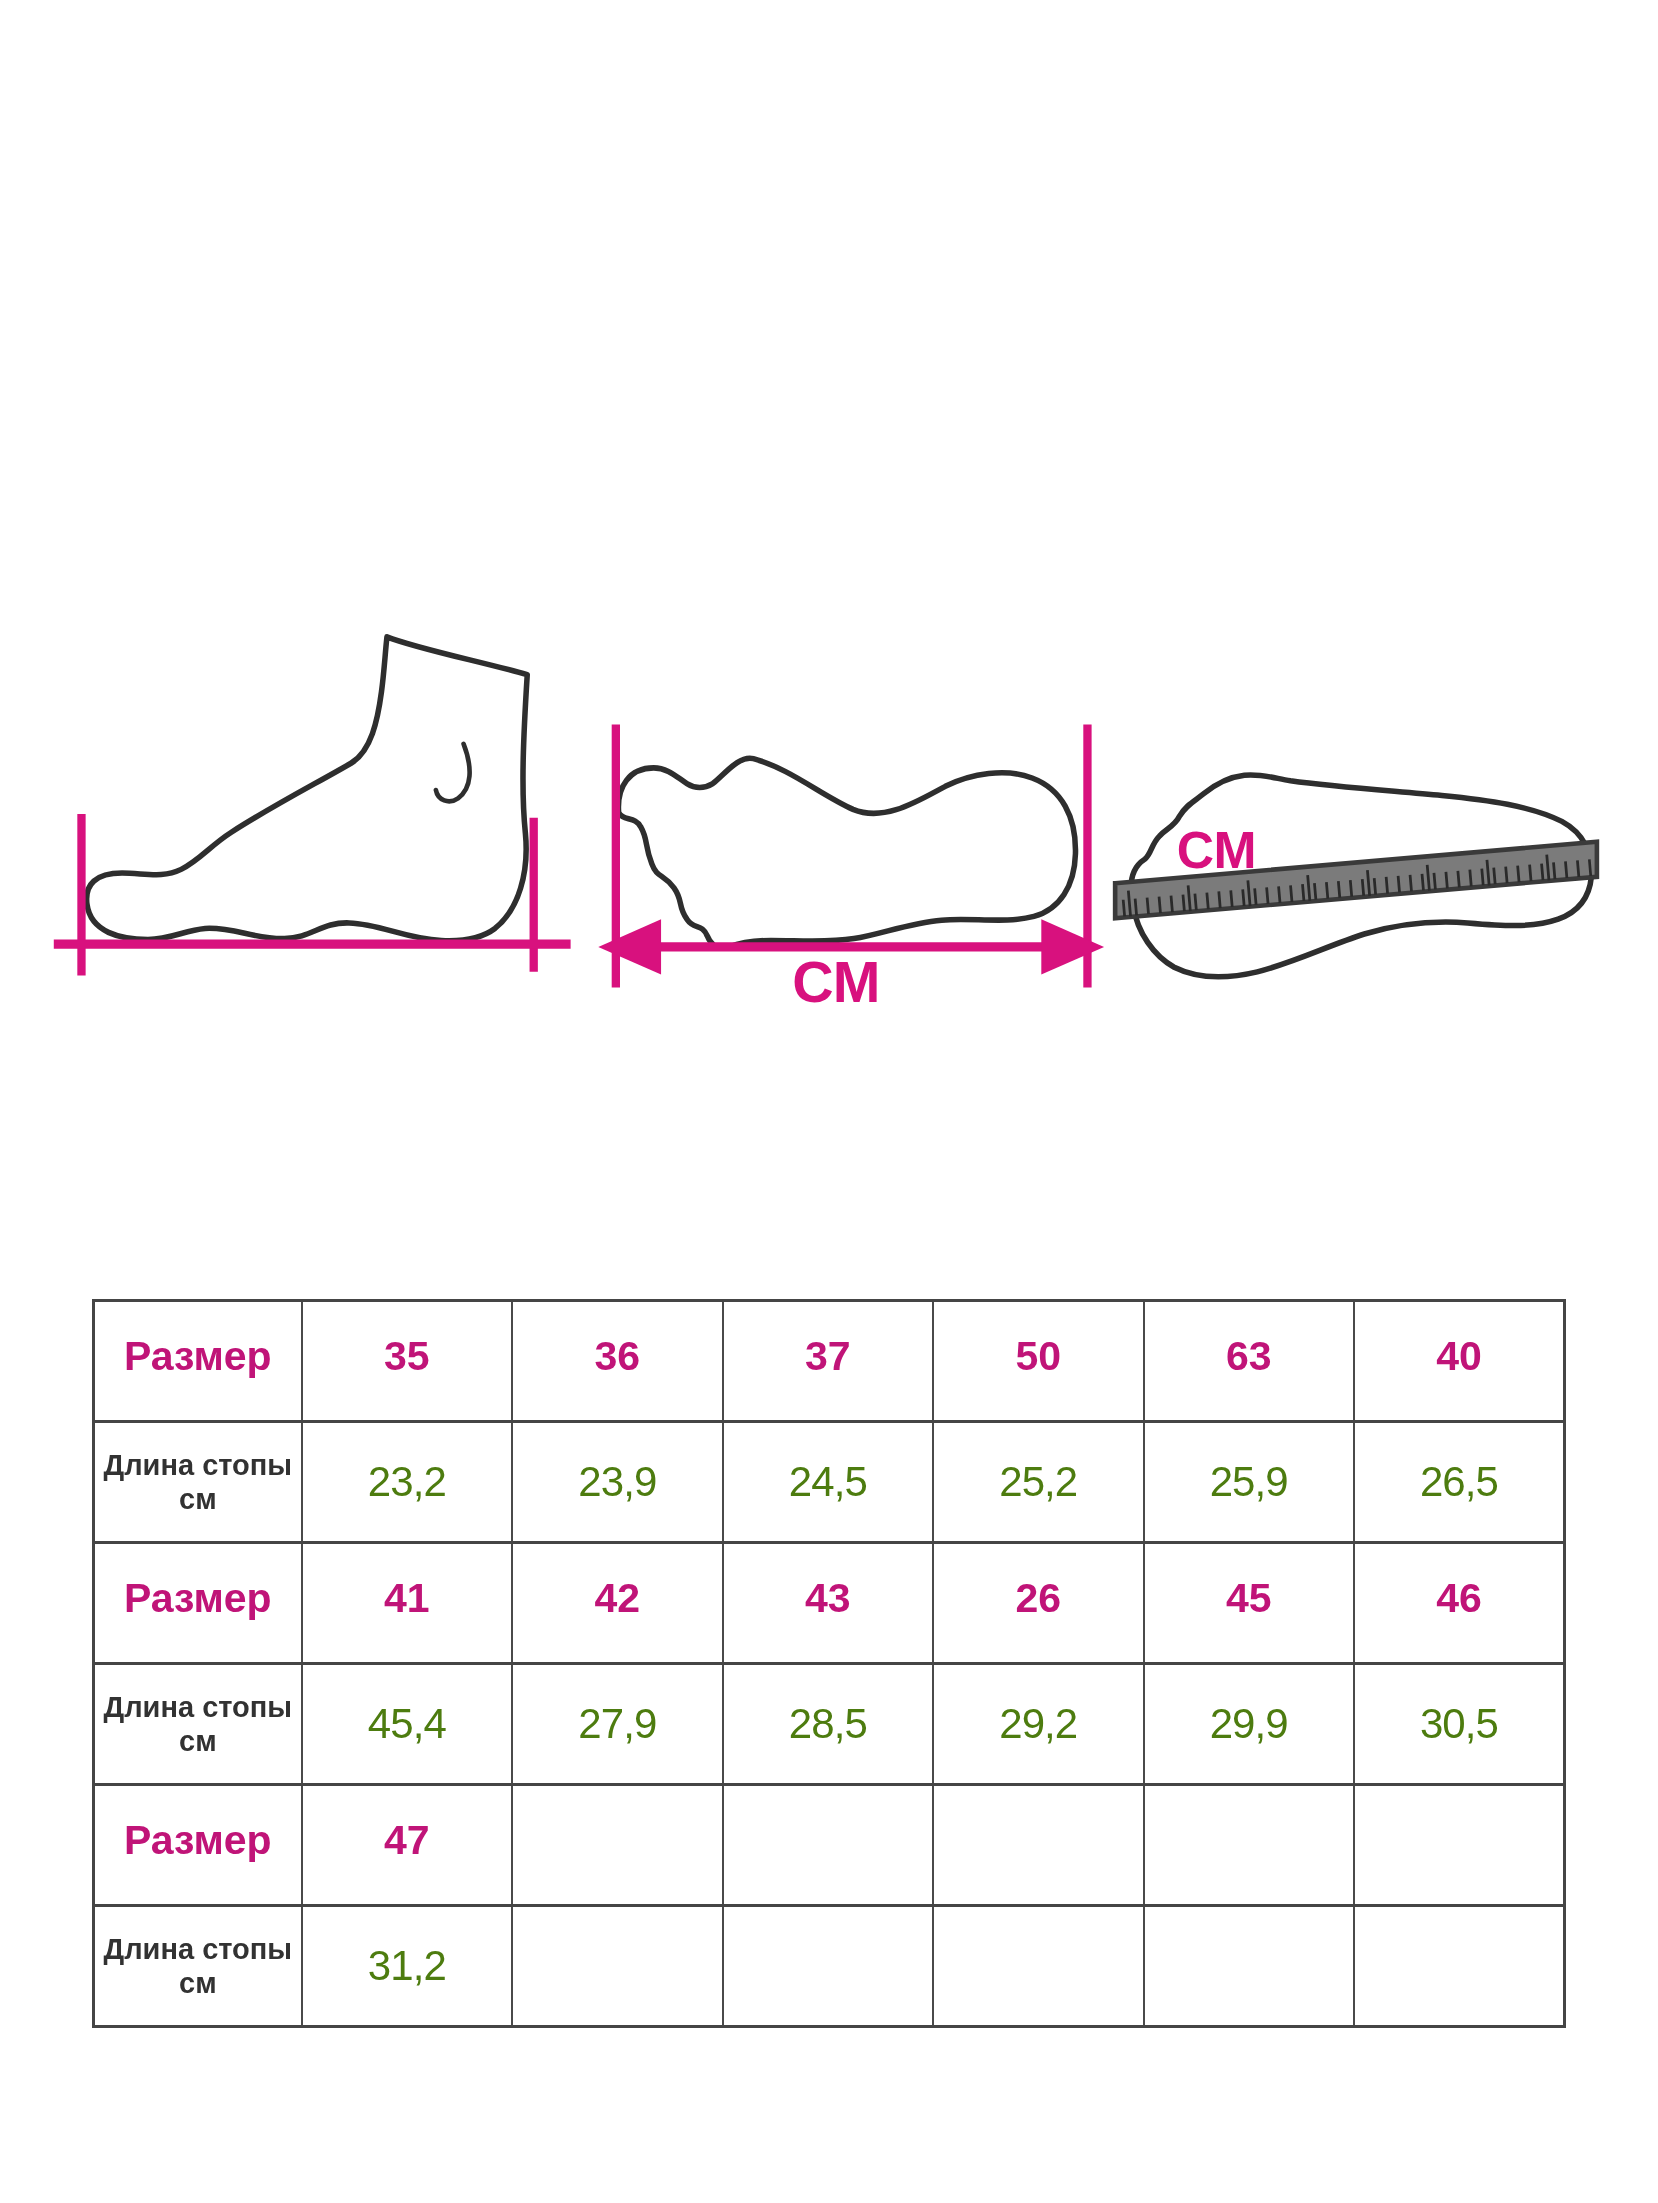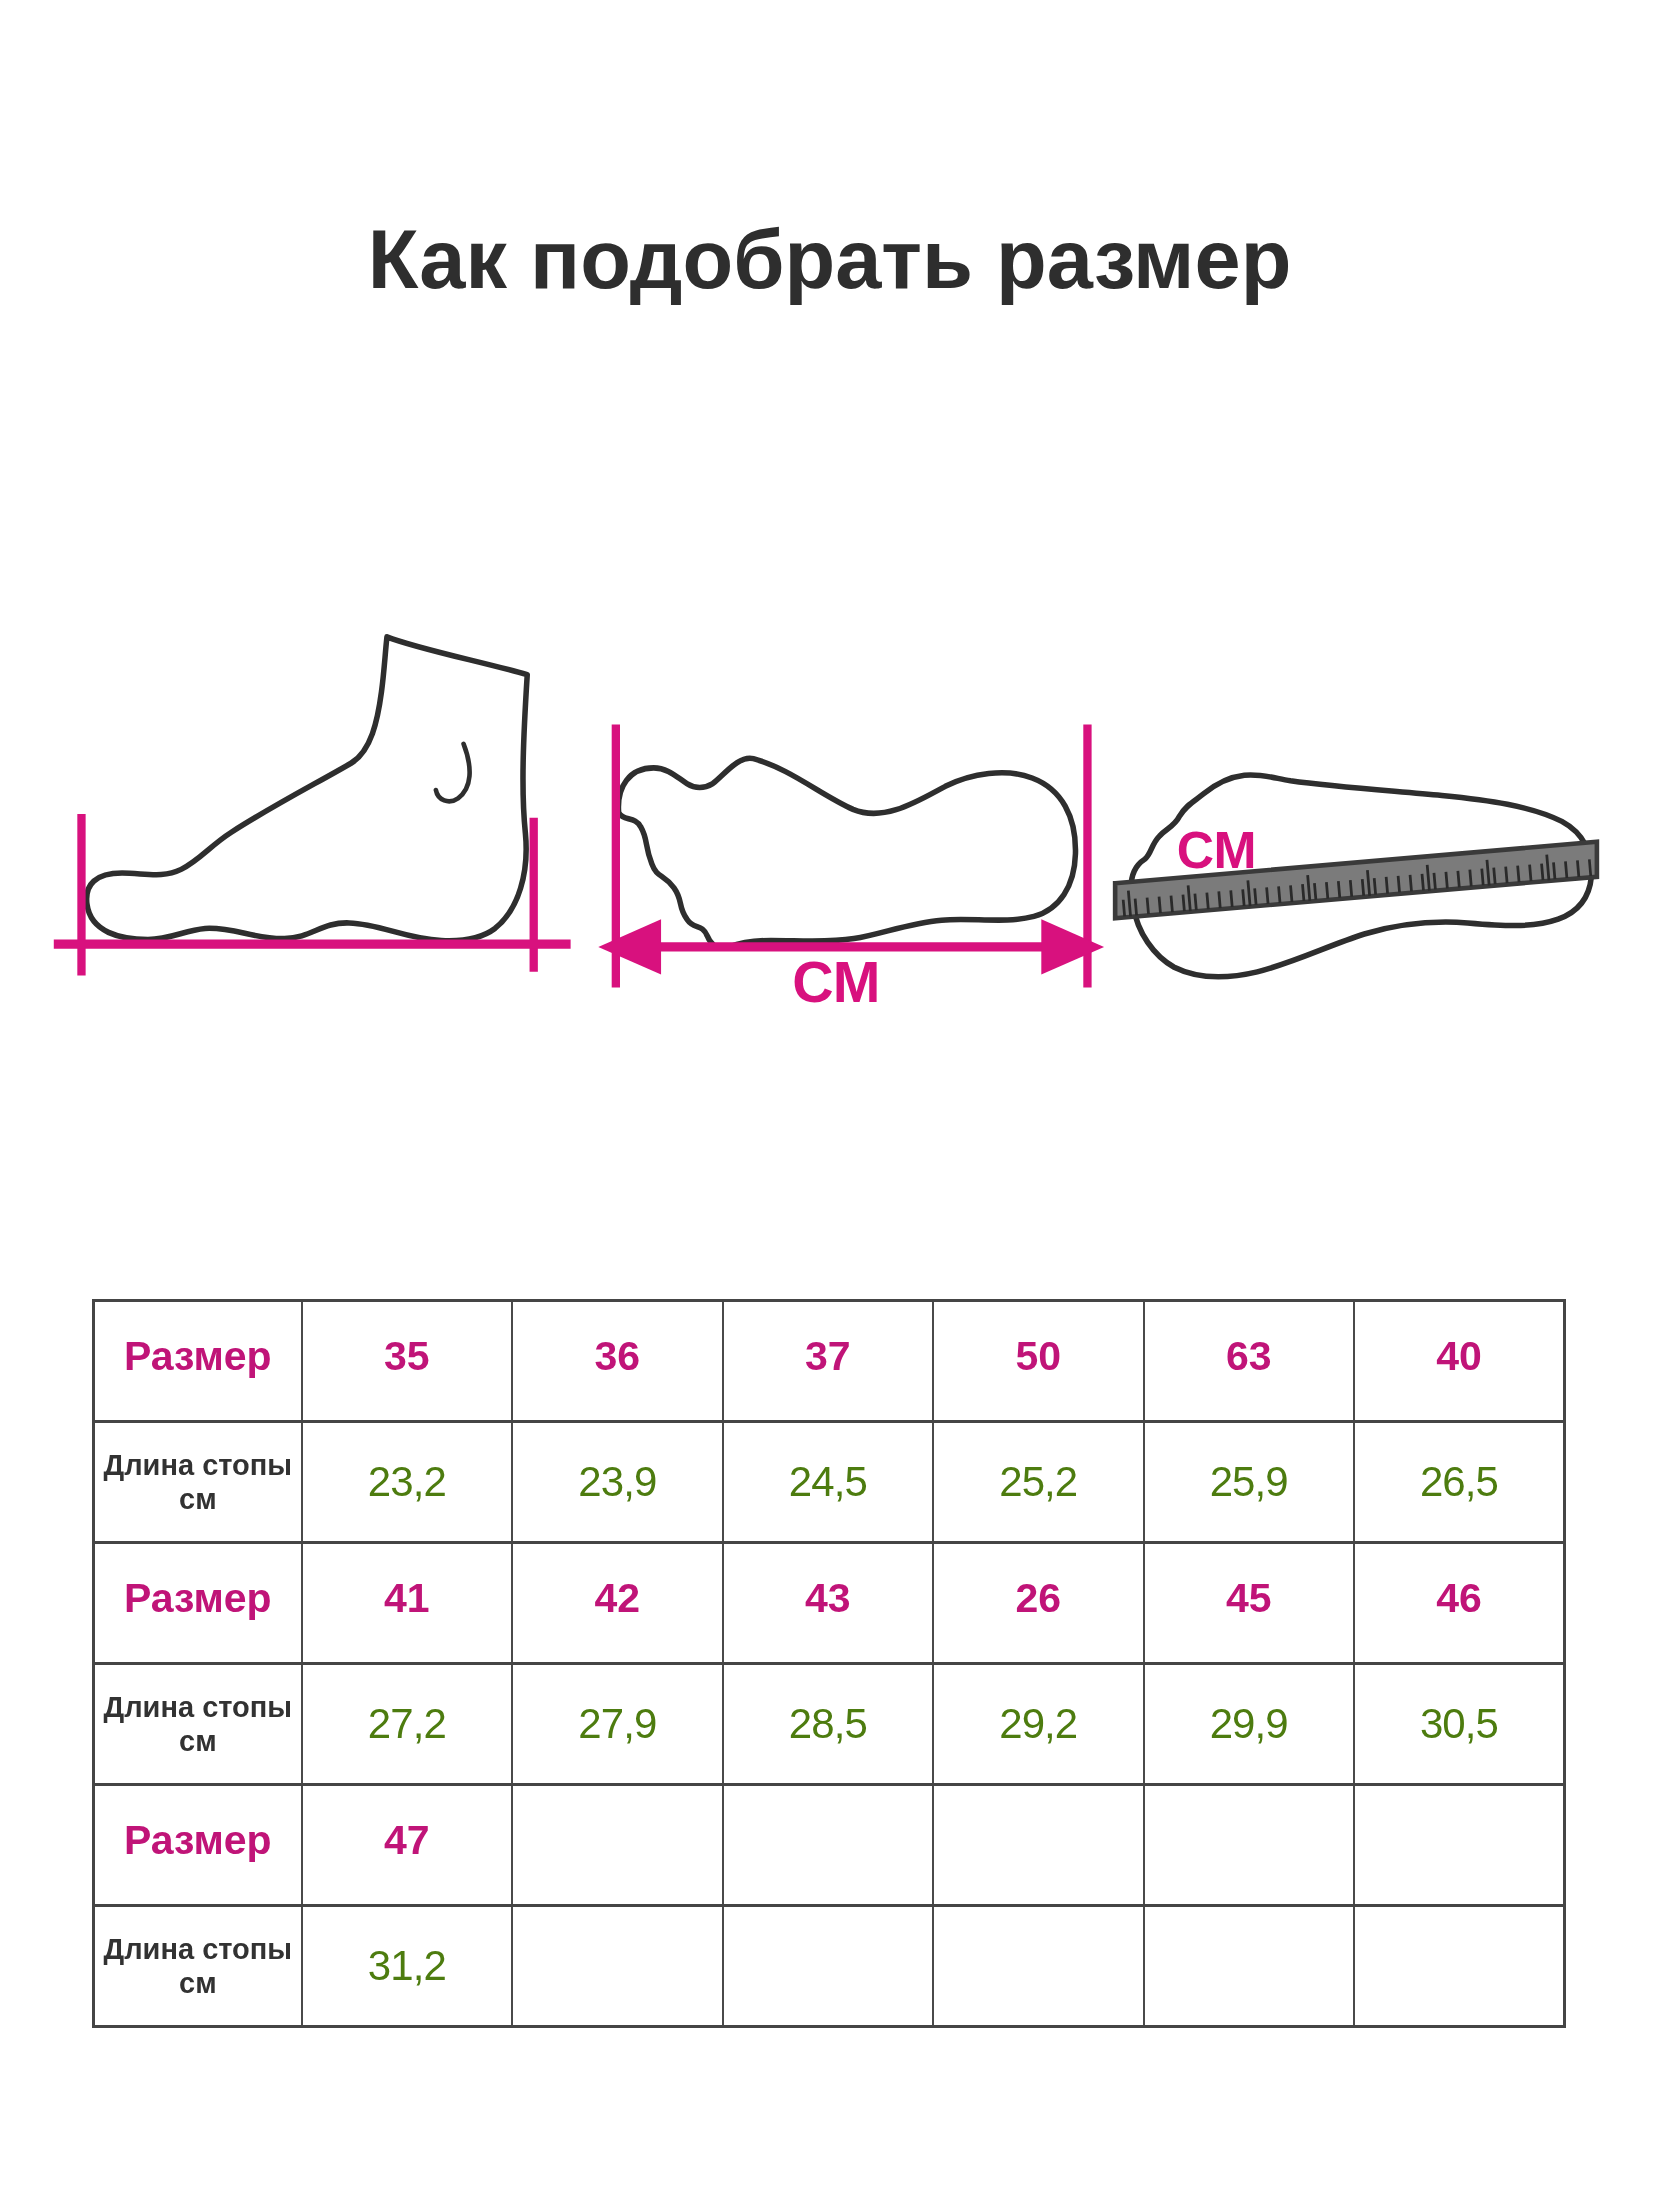--- a/index.html
+++ b/index.html
@@ -87,21 +87,20 @@
     font-family: "Liberation Sans", sans-serif;
     font-weight: bold;
     fill: #d8117e;
   }
 </style>
 </head>
 <body>
 
 <div class="page">
 
-  <div class="title">Как подобрать размер</div>
 
   <svg class="figures-svg" viewBox="0 0 1797 2387" xmlns="http://www.w3.org/2000/svg">
 
     <g>
       <path d="M 419 690
                C 452 703, 522 717, 571 731
                C 567 795, 564 855, 569 903
                C 573 945, 562 985, 536 1006
                C 520 1018, 498 1020, 478 1019
                C 438 1017, 412 1001, 378 1000
@@ -218,21 +217,21 @@
           <td>43</td>
           <td>26</td>
           <td>45</td>
           <td>46</td>
         </tr>
         <tr class="len-row">
           <th>
             <div>Длина стопы</div>
             <div>см</div>
           </th>
-          <td>27,2</td>
+          <td>45,4</td>
           <td>27,9</td>
           <td>28,5</td>
           <td>29,2</td>
           <td>29,9</td>
           <td>30,5</td>
         </tr>
         <tr class="size-row">
           <th>Размер</th>
           <td>47</td>
           <td></td>

